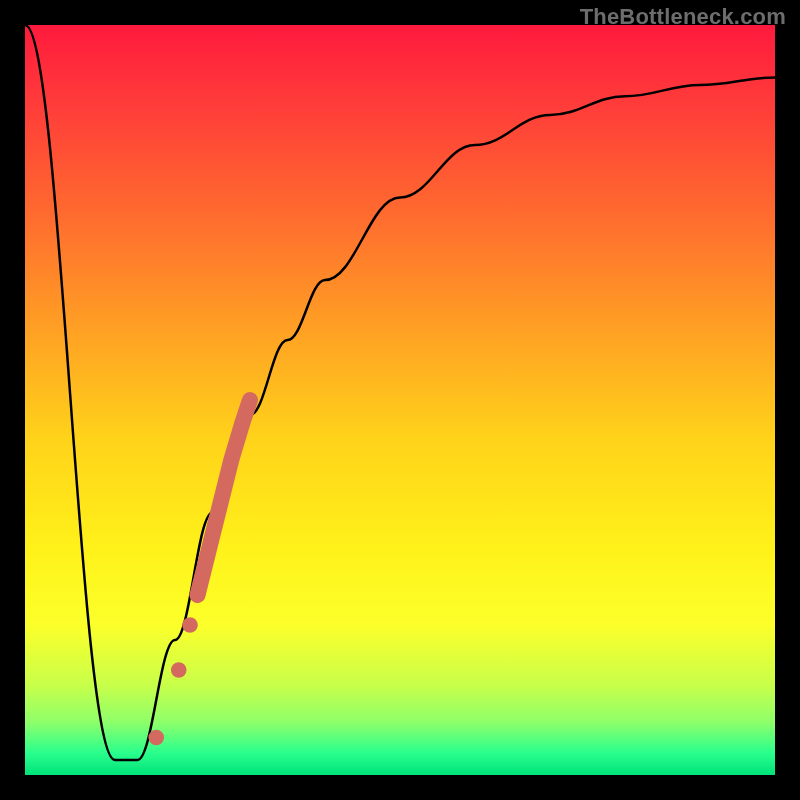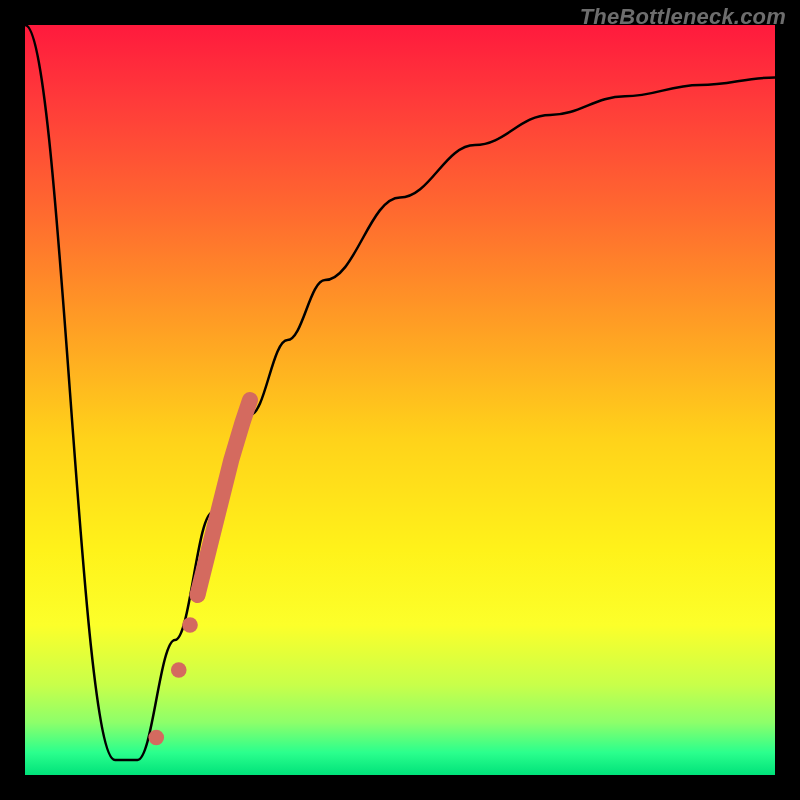--- a/index.html
+++ b/index.html
@@ -10,21 +10,20 @@
     background: #000;
     overflow: hidden;
   }
   .frame {
     position: absolute;
     left: 0;
     top: 0;
     width: 800px;
     height: 800px;
     background: #000;
-    font-style: italic;
   }
   .plot {
     position: absolute;
     left: 25px;
     top: 25px;
     width: 750px;
     height: 750px;
     overflow: hidden;
   }
   .gradient {

